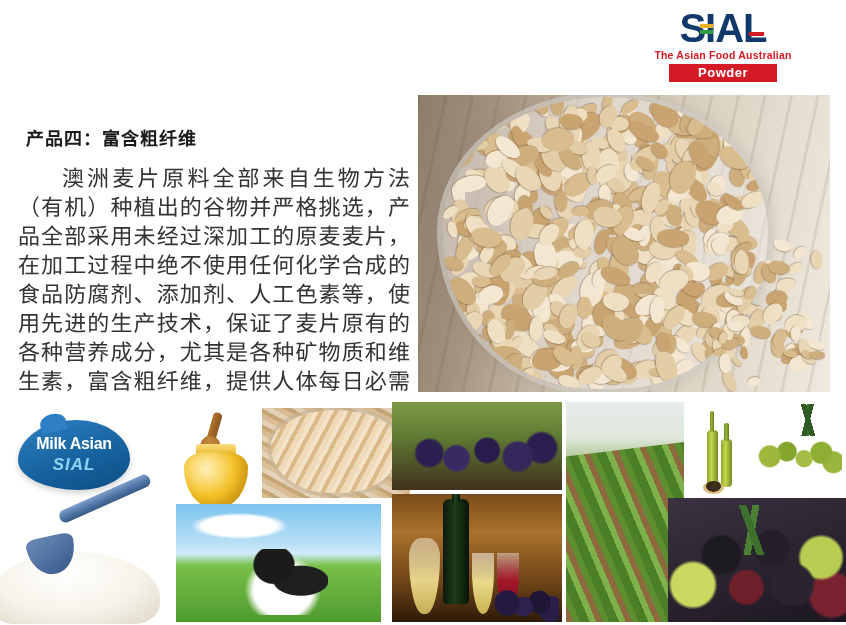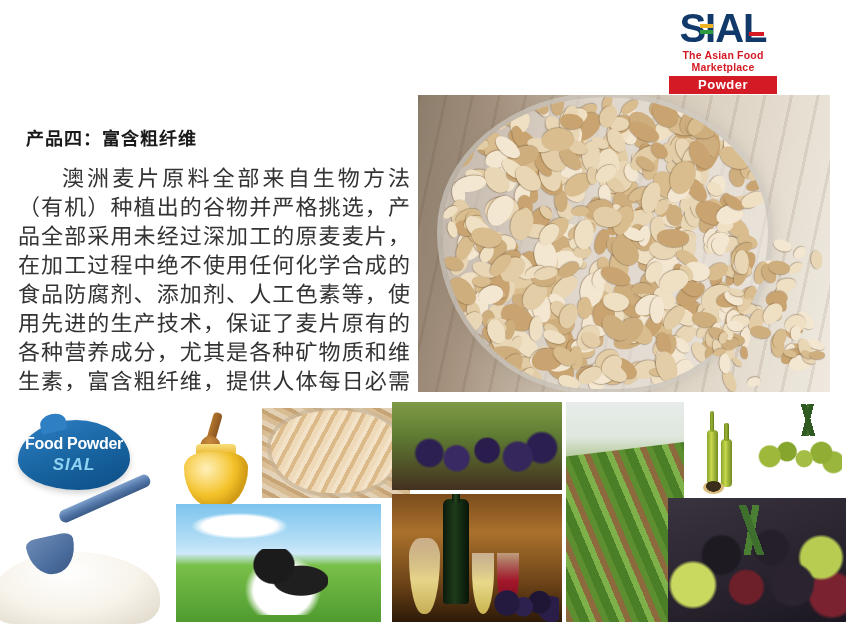--- a/index.html
+++ b/index.html
@@ -327,21 +327,21 @@
 <div class="slide">
 
 
   <div class="sial">
     <div class="sial-word">
       <span>SIAL</span>
       <span class="sial-dash sial-d1"></span>
       <span class="sial-dash sial-d2"></span>
       <span class="sial-dash sial-d3"></span>
     </div>
-    <div class="sial-tag">The Asian Food Marketplace</div>
+    <div class="sial-tag">The Asian Food Australian</div>
     <div class="sial-china">Powder</div>
   </div>
 
   <div class="copy">
     <h1 class="copy-title">产品四：富含粗纤维</h1>
     <p class="copy-body">澳洲麦片原料全部来自生物方法（有机）种植出的谷物并严格挑选，产品全部采用未经过深加工的原麦麦片，在加工过程中绝不使用任何化学合成的食品防腐剂、添加剂、人工色素等，使用先进的生产技术，保证了麦片原有的各种营养成分，尤其是各种矿物质和维生素，富含粗纤维，提供人体每日必需的各种营养物质，营养均衡，口味淳正，是追求健康人士的首选。</p>
   </div>
 
   <div class="hero">
     <div class="hero-wood"></div>
@@ -940,21 +940,21 @@
         <span class="oat" style="left:10.1px;top:137.0px;width:22.5px;height:11.4px;background:#e3cda6;transform:rotate(66deg);"></span>
         <span class="oat" style="left:101.0px;top:112.6px;width:15.7px;height:7.6px;background:#cfae7e;transform:rotate(1deg);"></span>
         <span class="oat" style="left:6.8px;top:120.0px;width:19.8px;height:11.0px;background:#f3e7d2;transform:rotate(85deg);"></span>
       </div>
   </div>
 
   <div class="mosaic">
 
     <div class="mp-logo">
       <div class="mp-blob"></div>
-      <div class="mp-t1">Food Powder</div>
+      <div class="mp-t1">Milk Asian</div>
       <div class="mp-t2">SIAL</div>
     </div>
 
     <div class="mp-pile">
       <div class="mp-heap"></div>
       <div class="mp-scoop-handle"></div>
       <div class="mp-scoop-bowl"></div>
     </div>
 
     <div class="honey-jar">

